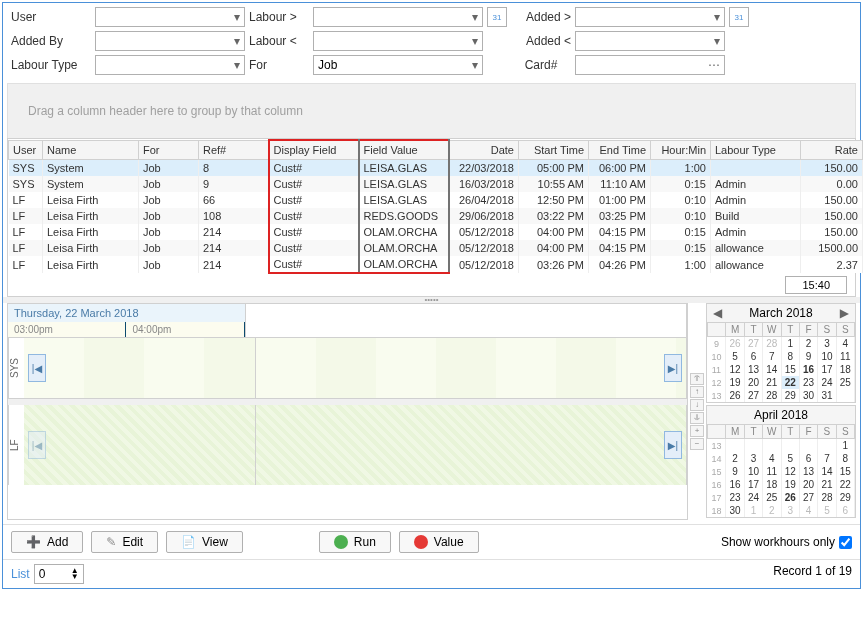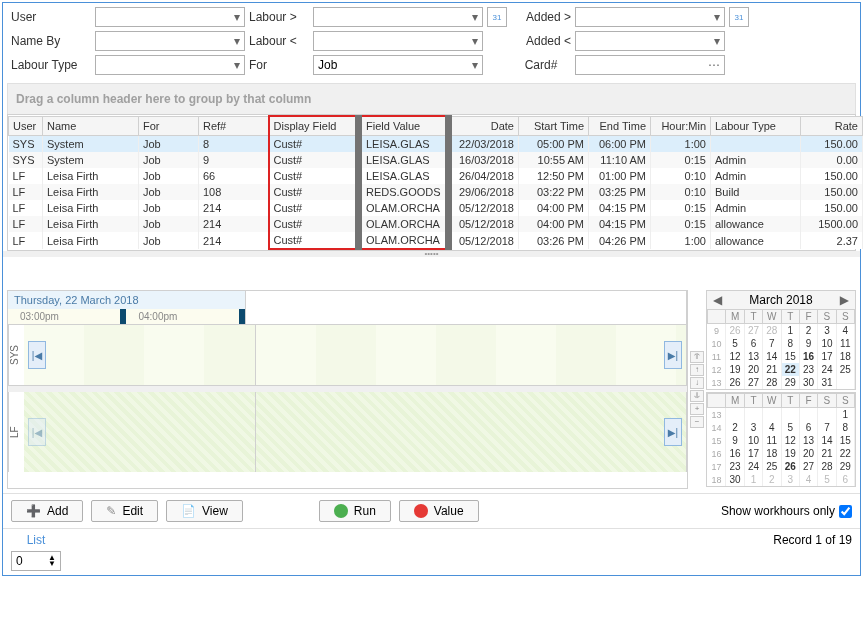--- a/index.html
+++ b/index.html
@@ -7,43 +7,43 @@
 .window { border: 1px solid #4a90d9; }
 .titlebar { background: #4a90d9; color: #fff; padding: 4px 8px; display: flex; justify-content: space-between; align-items: center; font-size: 13px; }
 .titlebar-buttons { display: flex; gap: 8px; }
 .titlebar-buttons span { cursor: pointer; }
 .filter-area { padding: 4px 8px; background: #fff; }
 .filter-row { display: flex; gap: 4px; margin-bottom: 4px; align-items: center; }
 .filter-label { width: 80px; color: #333; }
 .filter-input { border: 1px solid #b0b0b0; height: 20px; padding: 0 4px; background: #fff; display: flex; align-items: center; justify-content: flex-end; }
 .filter-input .dropdown { color: #666; }
 .cal-btn { width: 20px; height: 20px; border: 1px solid #b0b0b0; display: flex; align-items: center; justify-content: center; color: #4a90d9; font-size: 8px; cursor: pointer; }
-.group-header { background: #f0f0f0; color: #a0a0a0; padding: 8px; margin: 0 4px; border: 1px solid #e0e0e0; border-bottom: none; font-weight: bold; }
+.group-header { background: #f0f0f0; color: #a0a0a0; padding: 20px; margin: 0 4px; border: 1px solid #e0e0e0; border-bottom: none; }
 .grid { margin: 0 4px; border: 1px solid #d0d0d0; }
 table { width: 100%; border-collapse: collapse; table-layout: fixed; }
 th { background: #f5f5f5; border: 1px solid #d0d0d0; padding: 3px 4px; text-align: left; font-weight: normal; color: #333; font-size: 11px; }
 th.r { text-align: right; }
 td { border-right: 1px solid #eee; padding: 2px 4px; font-size: 11px; color: #333; white-space: nowrap; overflow: hidden; }
 td.r { text-align: right; }
 tr.odd { background: #fff; }
 tr.even { background: #f8f8f8; }
 tr.sel td { background: #dceefb; }
-.col-highlight { border-left: 2px solid #d22; border-right: 7px solid #737373; }
+.col-highlight { border-left: 2px solid #d22; border-right: 2px solid #737373; }
 .col-highlight-top { border-top: 2px solid #d22; }
 .col-highlight-bot { border-bottom: 2px solid #d22; }
 .grid-footer { display: flex; justify-content: flex-end; padding: 2px 8px; }
 .footer-box { border: 1px solid #b0b0b0; padding: 2px 16px; background: #fff; font-size: 11px; }
 .splitter { height: 6px; background: #f0f0f0; text-align: center; color: #999; font-size: 8px; line-height: 6px; cursor: row-resize; }
-.schedule-area { display: flex; gap: 2px; padding: 0 4px; margin-top: 33px; }
+.schedule-area { display: flex; gap: 2px; padding: 0 4px; }
 .schedule-left { flex: 1; border: 1px solid #d0d0d0; }
 .sched-header { display: flex; border-bottom: 1px solid #d0d0d0; }
 .sched-day { flex: 1; border-right: 1px solid #d0d0d0; }
 .sched-day-title { background: #eaf4fb; padding: 3px 6px; color: #4a7ba7; font-size: 11px; }
 .sched-times { display: flex; background: #fcfcef; }
-.sched-time { flex: 1; padding: 2px 12px; color: #888; font-size: 10px; border-right: 6px solid #0c4a6e; }
+.sched-time { flex: 1; padding: 2px 6px; color: #888; font-size: 10px; border-right: 1px solid #0c4a6e; }
 .sched-body { display: flex; height: 120px; position: relative; }
 .sched-label { width: 16px; writing-mode: vertical-rl; transform: rotate(180deg); text-align: center; font-size: 10px; color: #666; border-right: 1px solid #d0d0d0; padding: 2px 0; }
 .sched-grid { flex: 1; background: repeating-linear-gradient(to right, #f9fcef 0, #f9fcef 60px, #f4f9e8 60px, #f4f9e8 120px); border-right: 1px solid #d0d0d0; position: relative; }
 .sched-nav-btn { width: 18px; height: 28px; background: #e4eef9; border: 1px solid #90b8e0; display: flex; align-items: center; justify-content: center; position: absolute; top: 50%; transform: translateY(-50%); color: #4a7ba7; cursor: pointer; font-size: 10px; }
 .cal-panel { width: 150px; }
 .cal-month { border: 1px solid #d0d0d0; margin-bottom: 2px; }
 .cal-title { background: #f5f5f5; text-align: center; padding: 2px; font-size: 11px; display: flex; justify-content: space-between; align-items: center; }
 .cal-arrow { cursor: pointer; color: #666; padding: 0 4px; }
 .cal-grid { width: 100%; }
 .cal-grid td, .cal-grid th { text-align: center; font-size: 10px; padding: 1px; width: 18px; }
@@ -54,21 +54,21 @@
 .cal-grid td.wk { color: #aaa; font-size: 9px; border-right: 1px solid #eee; }
 .button-bar { display: flex; gap: 8px; padding: 6px 8px; align-items: center; border-top: 1px solid #e0e0e0; margin-top: 4px; }
 .btn { border: 1px solid #b0b0b0; background: #f8f8f8; padding: 3px 14px; display: flex; align-items: center; gap: 6px; cursor: pointer; border-radius: 2px; }
 .btn .icon { width: 14px; height: 14px; display: inline-block; }
 .icon-green { background: #4caf50; border-radius: 50%; }
 .icon-red { background: #e53935; border-radius: 50%; }
 .icon-add { color: #4caf50; }
 .icon-edit { color: #888; }
 .icon-view { color: #4a90d9; }
 .status-bar { display: flex; justify-content: space-between; padding: 4px 8px; border-top: 1px solid #e0e0e0; font-size: 11px; }
-.status-left { display: flex; align-items: center; gap: 4px; flex-direction: column; }
+.status-left { display: flex; align-items: center; gap: 4px; }
 .spinner { border: 1px solid #b0b0b0; width: 50px; height: 20px; display: flex; align-items: center; padding: 0 4px; justify-content: space-between; }
 .checkbox-wrap { display: flex; align-items: center; gap: 4px; margin-left: auto; }
 .sched-scroll-btns { width: 14px; display: flex; flex-direction: column; justify-content: center; gap: 1px; }
 .sched-scroll-btns div { height: 12px; border: 1px solid #ccc; background: #f5f5f5; font-size: 8px; text-align: center; line-height: 10px; color: #888; cursor: pointer; }
 </style>
 </head>
 <body>
 
 <div class="window">
 
@@ -83,21 +83,21 @@
           <span class="dropdown">▾</span>
         </div>
       <div class="cal-btn">31</div>
       <span class="filter-label" style="width:60px;text-align:right">Added &gt;</span>
       <div class="filter-input" style="width:150px">
           <span class="dropdown">▾</span>
         </div>
       <div class="cal-btn">31</div>
     </div>
     <div class="filter-row">
-      <span class="filter-label">Name By</span>
+      <span class="filter-label">Added By</span>
       <div class="filter-input" style="width:150px">
           <span class="dropdown">▾</span>
         </div>
       <span class="filter-label" style="width:60px">Labour &lt;</span>
       <div class="filter-input" style="width:170px">
           <span class="dropdown">▾</span>
         </div>
       <span style="width:20px"></span>
       <span class="filter-label" style="width:60px;text-align:right">Added &lt;</span>
       <div class="filter-input" style="width:150px">
@@ -250,20 +250,23 @@
             <td class="col-highlight col-highlight-bot">OLAM.ORCHA</td>
             <td class="r">05/12/2018</td>
             <td class="r">03:26 PM</td>
             <td class="r">04:26 PM</td>
             <td class="r">1:00</td>
             <td>allowance</td>
             <td class="r">2.37</td>
           </tr>
         </tbody>
     </table>
+    <div class="grid-footer">
+      <div class="footer-box">15:40</div>
+    </div>
   </div>
 
   <div class="splitter">•••••</div>
 
   <div class="schedule-area">
     <div class="schedule-left">
       <div class="sched-header">
         <div class="sched-day" style="flex:0.35">
           <div class="sched-day-title">Thursday, 22 March 2018</div>
           <div class="sched-times">
@@ -372,20 +375,25 @@
                 <td class="">28</td>
                 <td class="">29</td>
                 <td class="">30</td>
                 <td class="">31</td>
                 <td class=""></td>
               </tr>
             </tbody>
           </table>
       </div>
       <div class="cal-month">
+        <div class="cal-title">
+          <span></span>
+          <span>April 2018</span>
+          <span></span>
+        </div>
         <table class="cal-grid" id="cal2">
             <tbody>
               <tr>
                 <th class="wk"></th>
                 <th>M</th>
                 <th>T</th>
                 <th>W</th>
                 <th>T</th>
                 <th>F</th>
                 <th>S</th>

